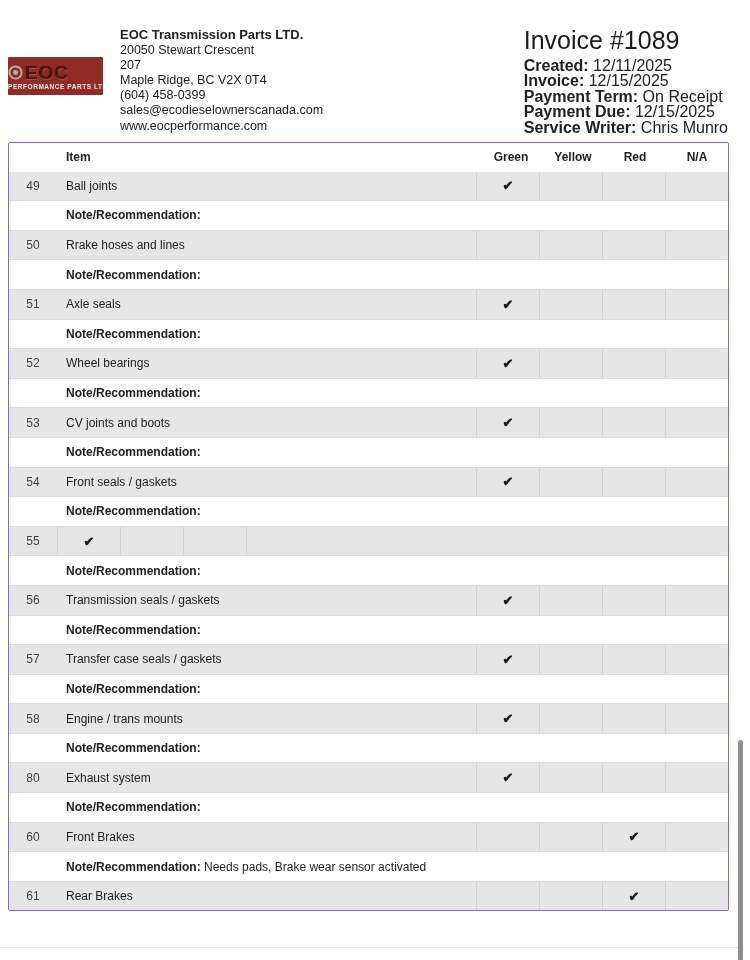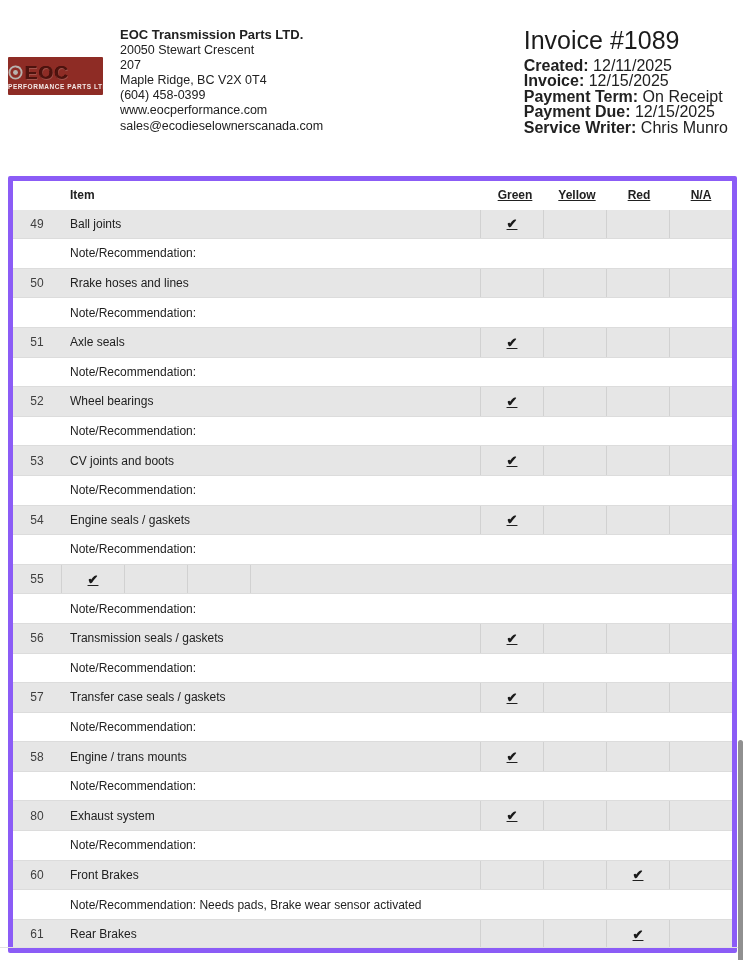--- a/index.html
+++ b/index.html
@@ -46,42 +46,41 @@
     position: absolute; right: 22px; top: 26px; text-align: left;
   }
   .invoice-title { font-size: 25px; font-weight: 400; color: #1b1b1b; line-height: 28px; margin-bottom: 4px; }
   .invoice-meta { font-size: 16px; line-height: 15.4px; color: #212121; }
   .invoice-meta b { font-weight: 700; }
 
   
   .itable {
     position: absolute; left: 8px; top: 142px;
     width: 719px;
-    border: 5px solid #8b5cf6;
+    border: 1px solid #8b5cf6;
     border-radius: 2px;
     font-size: 12px;
     box-sizing: content-box;
-    margin-top: 34px;
   }
   .trow { display: flex; align-items: center; height: 28.6px; }
   .trow + .trow { border-top: 1px solid #dcdcdc; }
 
   .thead-row { background: #fff; font-weight: 700; }
   .cell-num { width: 48px; text-align: center; color: #404040; flex: 0 0 auto; }
   .cell-item { flex: 1 1 auto; padding-left: 9px; }
   .cell-status { width: 62px; flex: 0 0 auto; text-align: center; align-self: stretch;
-                 display:flex; align-items:center; justify-content:center;text-decoration:underline; }
+                 display:flex; align-items:center; justify-content:center; }
 
   .item-row { background: var(--row-gray, #e6e6e6); }
   .item-row .cell-status { border-left: 1px solid #d1d1d1; }
   .check { font-size: 13px; font-weight: 700; color: var(--check-color, #1a1a1a); line-height: 1; }
 
   .note-row { background: #fff; }
   .note-row .note-wrap { padding-left: 57px; }
-  .note-label { font-weight: 400; }
+  .note-label { font-weight: 700; }
   .note-text { color: #1f1f1f; }
 
   
   .bottom-divider {
     position: absolute; left: 0; top: 947px;
     width: 741px; height: 1px; background: #e2e2e2;
   }
   .scrollbar-thumb {
     position: absolute; right: 7px; top: 740px;
     width: 5px; height: 226px;
@@ -108,22 +107,22 @@
     <div class="logo-sub">PERFORMANCE PARTS LTD</div>
   </div>
 
   <div class="company">
     <div class="company-name">EOC Transmission Parts LTD.</div>
     <div>
         <div>20050 Stewart Crescent</div>
         <div>207</div>
         <div>Maple Ridge,  BC V2X 0T4</div>
         <div>(604) 458-0399</div>
+        <div>sales@ecodieselownerscanada.com</div>
         <div>www.eocperformance.com</div>
-        <div>sales@ecodieselownerscanada.com</div>
       </div>
   </div>
 
   <div class="invoice-block">
     <div class="invoice-title">Invoice #1089</div>
     <div class="invoice-meta">
         <div><b>Created:</b> 12/11/2025</div>
         <div><b>Invoice:</b> 12/15/2025</div>
         <div><b>Payment Term:</b> On Receipt</div>
         <div><b>Payment Due:</b> 12/15/2025</div>
@@ -196,21 +195,21 @@
           </div>
           <div class="cell-status"></div>
           <div class="cell-status"></div>
           <div class="cell-status"></div>
         </div>
         <div class="trow note-row">
           <div class="note-wrap"><span class="note-label">Note/Recommendation:</span></div>
         </div>
         <div class="trow item-row">
           <div class="cell-num">54</div>
-          <div class="cell-item">Engine seals / gaskets</div>
+          <div class="cell-item">Front seals / gaskets</div>
           <div class="cell-status">
             <span class="check">✔</span>
           </div>
           <div class="cell-status"></div>
           <div class="cell-status"></div>
           <div class="cell-status"></div>
         </div>
         <div class="trow note-row">
           <div class="note-wrap"><span class="note-label">Note/Recommendation:</span></div>
         </div>

